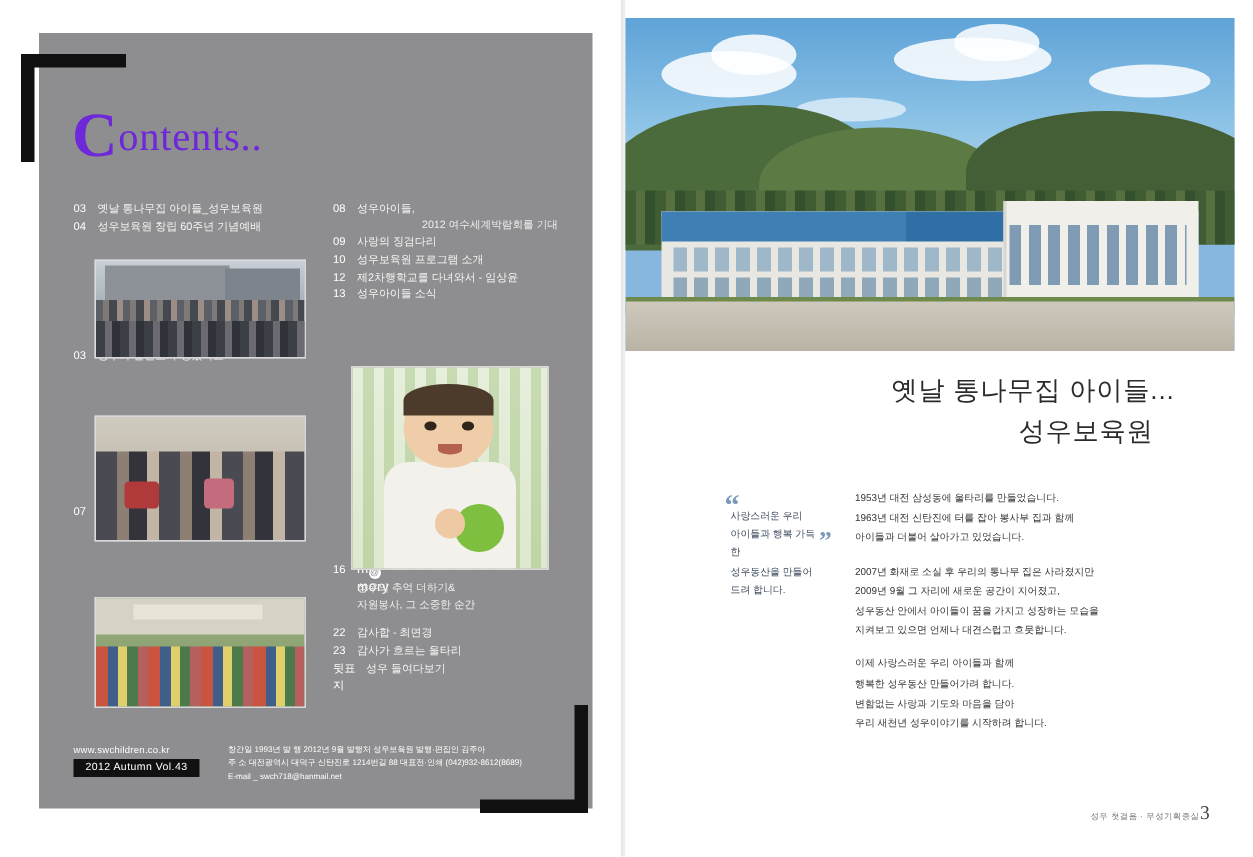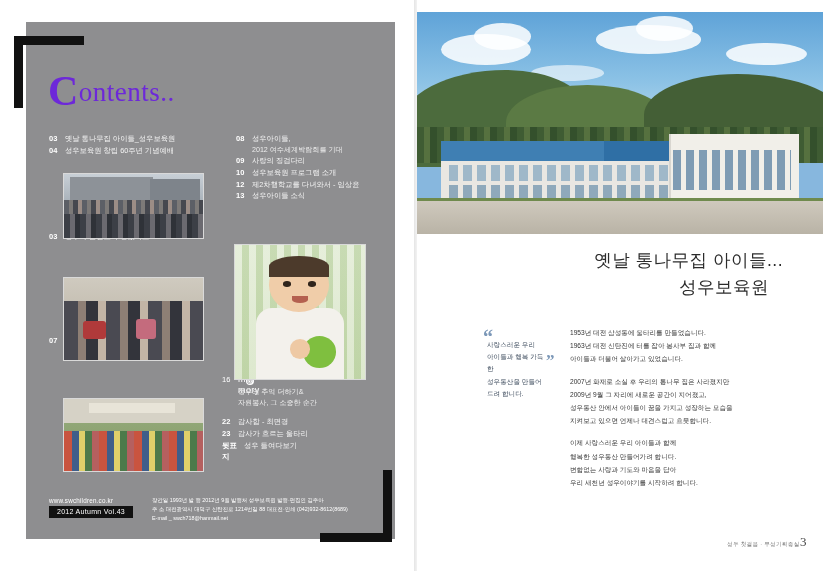--- a/index.html
+++ b/index.html
@@ -64,43 +64,43 @@
   }
 
   
   .toc {
     position: absolute;
     font-size: 7.3px;
     color: #f2f2f2;
     line-height: 1.45;
   }
   .toc-col-1 { left: 49px; top: 134px; width: 150px; }
-  .toc-col-2 { left: 236px; top: 134px; width: 150px; }
+  .toc-col-2 { left: 222px; top: 134px; width: 150px; }
   .toc-row {
     display: flex;
     align-items: flex-start;
     margin-bottom: 1px;
   }
   .toc-num {
     width: 16px;
     flex: 0 0 16px;
     color: #ffffff;
     font-size: 7.5px;
     font-family: "Liberation Sans", sans-serif;
-    font-weight: bold;
   }
   .toc-txt {
     flex: 1;
     color: #f4f4f4;
     font-size: 7.3px;
   }
   .toc-sub {
     display: block;
     font-size: 7.1px;
     color: #ededed;
+    text-align: right;
   }
 
   .toc-row.spaced { margin-top: 0; }
 
   
   .photo {
     position: absolute;
     background: #bdbdbd;
     border: 1px solid #d9d9d9;
     overflow: hidden;

